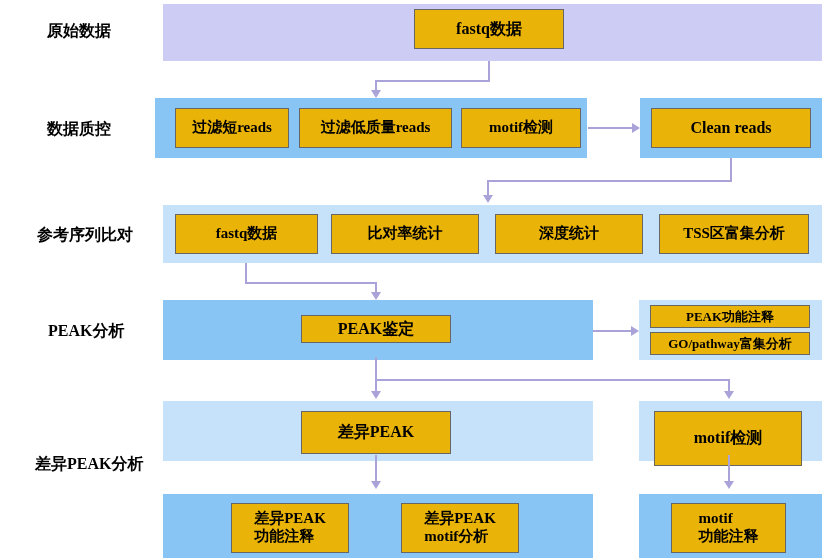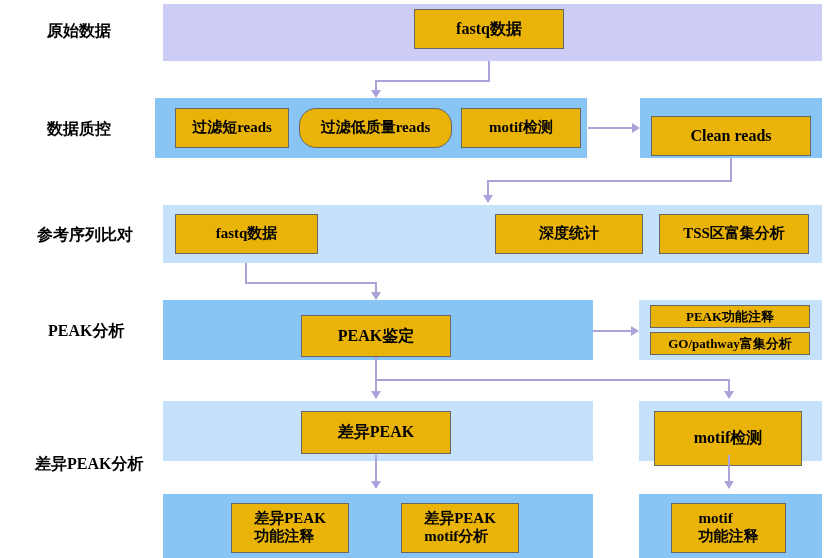--- a/index.html
+++ b/index.html
@@ -93,47 +93,48 @@
 
   <div class="box" style="left:387px;top:9px;width:150px;height:40px;font-size:16px;">fastq数据</div>
 
   <div class="conn vline" style="left:461px;top:61px;height:21px;"></div>
   <div class="conn hline" style="left:348px;top:80px;width:115px;"></div>
   <div class="conn vline" style="left:348px;top:80px;height:11px;"></div>
   <div class="arrowhead arrow-down" style="left:344px;top:90px;"></div>
 
   <div class="box" style="left:148px;top:108px;width:114px;height:40px;font-size:15px;">过滤短reads</div>
 
-  <div class="box" style="left:272px;top:108px;width:153px;height:40px;font-size:15px;border-radius:17px;">过滤低质量reads</div>
+  <div class="box" style="left:272px;top:108px;width:153px;height:40px;font-size:15px;">过滤低质量reads</div>
 
   <div class="box" style="left:434px;top:108px;width:120px;height:40px;font-size:15px;">motif检测</div>
 
   <div class="conn hline" style="left:561px;top:127px;width:46px;"></div>
   <div class="arrowhead arrow-right" style="left:605px;top:123px;"></div>
 
-  <div class="box" style="left:624px;top:116px;width:160px;height:40px;font-size:16px;">Clean reads</div>
+  <div class="box" style="left:624px;top:108px;width:160px;height:40px;font-size:16px;">Clean reads</div>
 
   <div class="conn vline" style="left:703px;top:158px;height:24px;"></div>
   <div class="conn hline" style="left:460px;top:180px;width:245px;"></div>
   <div class="conn vline" style="left:460px;top:180px;height:16px;"></div>
   <div class="arrowhead arrow-down" style="left:456px;top:195px;"></div>
 
   <div class="box" style="left:148px;top:214px;width:143px;height:40px;font-size:15px;">fastq数据</div>
 
+  <div class="box" style="left:304px;top:214px;width:148px;height:40px;font-size:15px;">比对率统计</div>
 
   <div class="box" style="left:632px;top:214px;width:150px;height:40px;font-size:15px;">TSS区富集分析</div>
 
   <div class="box" style="left:468px;top:214px;width:148px;height:40px;font-size:15px;">深度统计</div>
 
   <div class="conn vline" style="left:218px;top:263px;height:21px;"></div>
   <div class="conn hline" style="left:218px;top:282px;width:132px;"></div>
   <div class="conn vline" style="left:348px;top:282px;height:11px;"></div>
   <div class="arrowhead arrow-down" style="left:344px;top:292px;"></div>
 
-  <div class="box" style="left:274px;top:315px;width:150px;height:42px;font-size:16px;">PEAK鉴定</div>
+  <div class="box" style="left:274px;top:315px;width:150px;height:28px;font-size:16px;">PEAK鉴定</div>
 
   <div class="conn hline" style="left:566px;top:330px;width:40px;"></div>
   <div class="arrowhead arrow-right" style="left:604px;top:326px;"></div>
 
   <div class="box thin" style="left:623px;top:305px;width:160px;height:23px;font-size:13px;">PEAK功能注释</div>
 
   <div class="box thin" style="left:623px;top:332px;width:160px;height:23px;font-size:13px;">GO/pathway富集分析</div>
 
   <div class="conn vline" style="left:348px;top:357px;height:24px;"></div>
   <div class="conn hline" style="left:348px;top:379px;width:355px;"></div>

